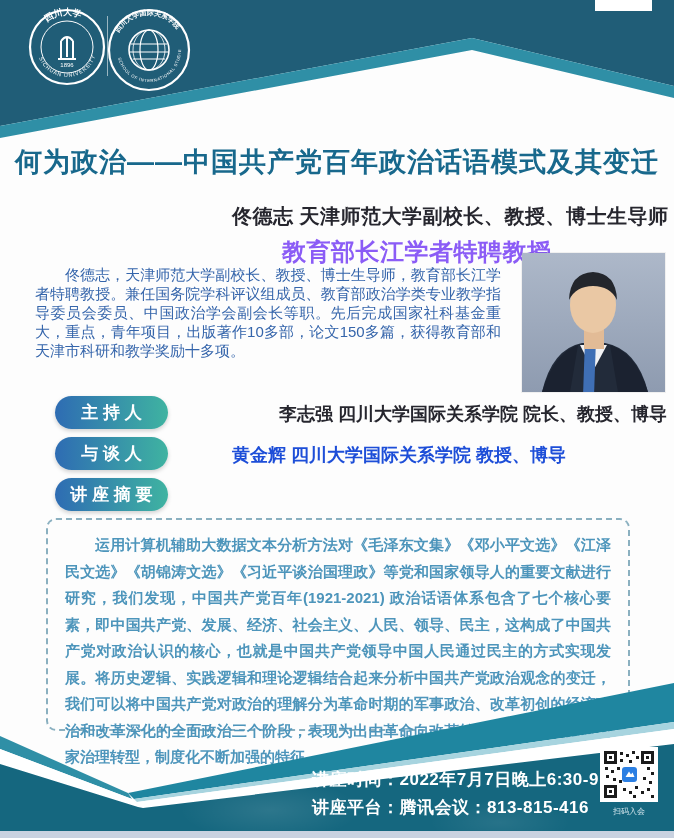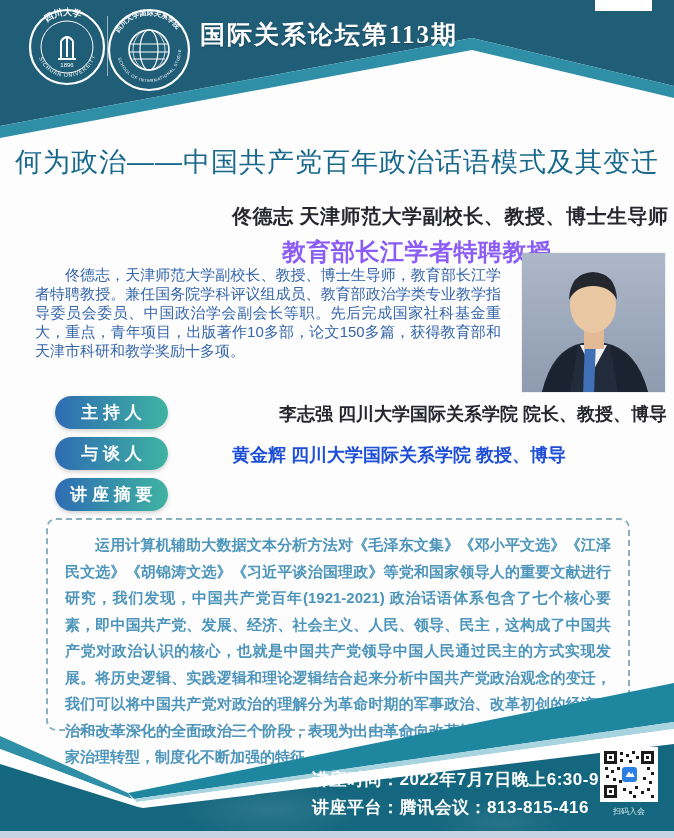--- a/index.html
+++ b/index.html
@@ -15,21 +15,21 @@
   .hdr-white-tab { position:absolute; left:595px; top:0; width:57px; height:11px; background:#ffffff; }
   .banner-title { position:absolute; left:200px; top:18px; color:#ffffff; font-size:25px; font-weight:bold;
     letter-spacing:2px; font-family:"Liberation Serif", serif; text-shadow:0 1px 2px rgba(0,0,0,.25); }
   .logo { position:absolute; top:7px; }
   .logo-1 { left:27px; }
   .logo-2 { left:106px; }
   .logo-divider { position:absolute; left:107px; top:16px; width:1px; height:60px; background:rgba(255,255,255,.55); }
 
   
   .main-title { position:absolute; left:0; top:144px; width:674px; text-align:center; color:#18688c;
-    font-size:27px; font-weight:normal; letter-spacing:1px; }
+    font-size:27px; font-weight:bold; letter-spacing:1px; }
 
   
   .badge { position:absolute; left:55px; width:113px; height:33px; border-radius:17px;
     background:linear-gradient(90deg,#2e6cb3,#3fb3a1); color:#ffffff; font-size:17px; font-weight:bold;
     display:flex; align-items:center; justify-content:center; letter-spacing:.28em; text-indent:.28em;
     box-shadow:0 2px 4px rgba(0,0,0,.18); }
   .badge-speaker  { top:200px; }
   .badge-host     { top:396px; }
   .badge-guest    { top:437px; }
   .badge-abstract { top:478px; }
@@ -103,21 +103,20 @@
     <text fill="#ffffff" font-size="7" font-weight="bold"><textPath href="#arcTop2" startOffset="16%">四川大学国际关系学院</textPath></text>
     <text fill="#ffffff" font-size="4.2" letter-spacing=".6"><textPath href="#arcBot2" startOffset="8%">SCHOOL OF INTERNATIONAL STUDIES</textPath></text>
     <g stroke="#ffffff" fill="none">
       <circle cx="43" cy="43" r="20" stroke-width="1.6"></circle>
       <path d="M25 37 H61 M24 45 H62 M27 52 H59" stroke-width="1.2"></path>
       <ellipse cx="43" cy="43" rx="9" ry="20" stroke-width="1.2"></ellipse>
       <ellipse cx="43" cy="43" rx="16" ry="20" stroke-width="0.8"></ellipse>
     </g>
   </svg>
 
-  <div class="banner-title">国际关系论坛第113期</div>
 
   <div class="main-title">何为政治——中国共产党百年政治话语模式及其变迁</div>
 
   <div class="speaker-line1">佟德志 天津师范大学副校长、教授、博士生导师</div>
   <div class="speaker-line2">教育部长江学者特聘教授</div>
   <div class="speaker-bio">佟德志，天津师范大学副校长、教授、博士生导师，教育部长江学者特聘教授。兼任国务院学科评议组成员、教育部政治学类专业教学指导委员会委员、中国政治学会副会长等职。先后完成国家社科基金重大，重点，青年项目，出版著作10多部，论文150多篇，获得教育部和天津市科研和教学奖励十多项。</div>
 
   <svg class="speaker-photo" viewBox="0 0 143 139" preserveAspectRatio="none">
     <defs>
       <linearGradient id="phbg" x1="0" y1="0" x2="0" y2="1">

